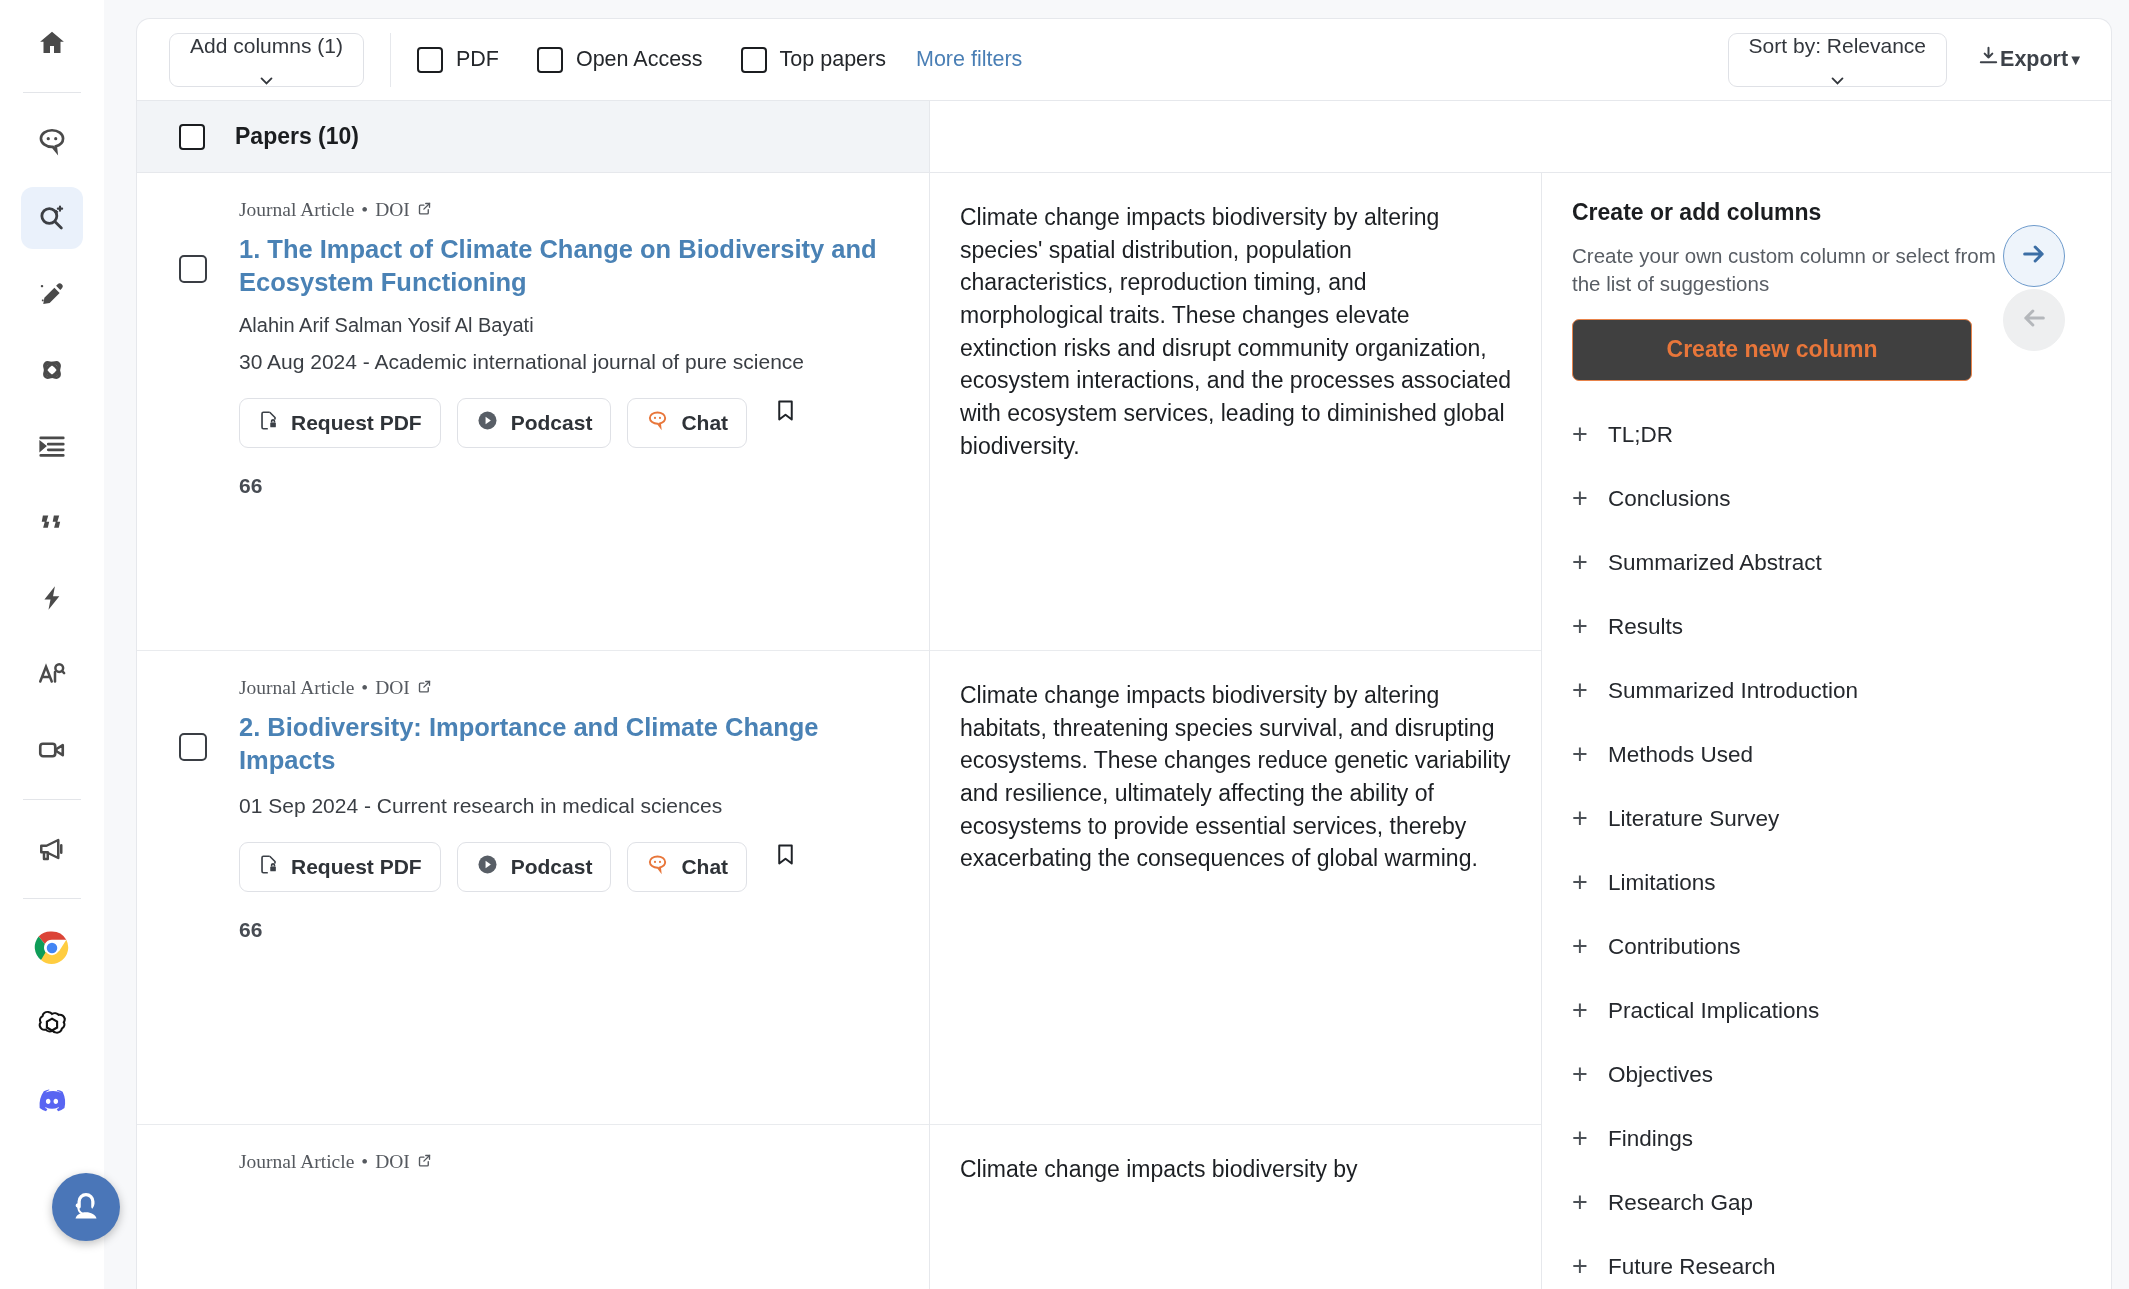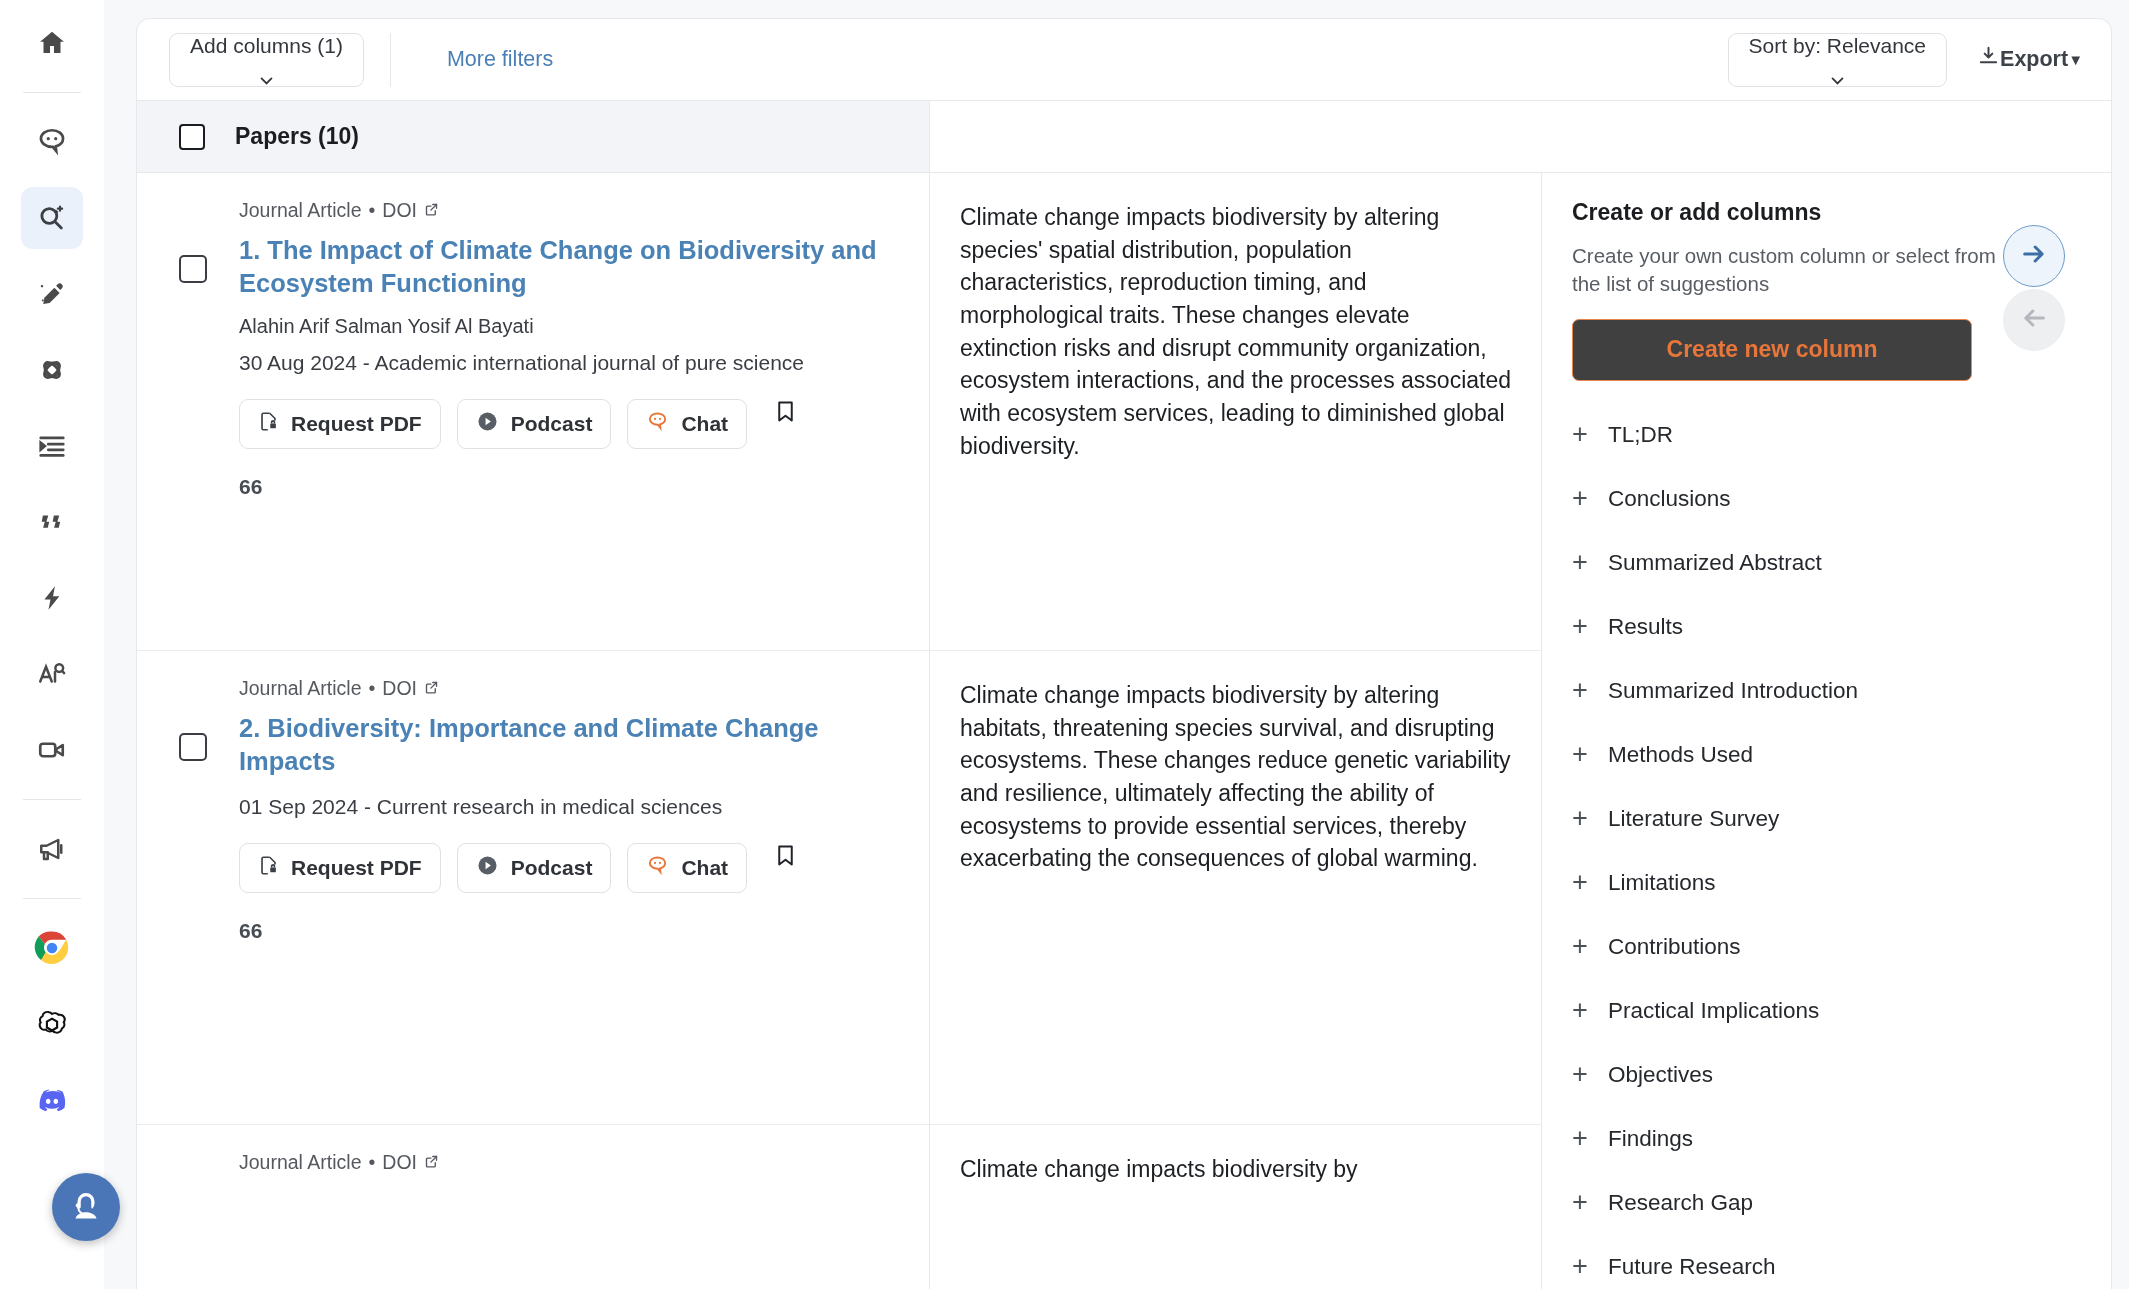--- a/index.html
+++ b/index.html
@@ -113,21 +113,21 @@
   .create-col { flex: 1 1 auto; background: #fff; padding: 26px 0 0 30px; position: relative; }
 
   .paper-row { border-bottom: 1px solid #e9ebee; padding: 26px 30px 26px 42px; display: flex; gap: 0; }
   .paper-row.r1 { height: 478px; }
   .paper-row.r2 { height: 474px; }
   .paper-row.r3 { height: 176px; }
   .row-chk { width: 60px; flex: 0 0 60px; padding-top: 56px; }
   .chk-lg { width: 28px; height: 28px; border: 2.6px solid #3a3e44; border-radius: 5px; background: #fff; cursor: pointer; }
   .paper-main { flex: 1 1 auto; }
   .meta-line { font-size: 19.5px; color: #5d6views; }
-  .meta-line { font-size: 19.5px; color: #55595f; display: flex; align-items: center; gap: 7px; margin-bottom: 12px; }
+  .meta-line { font-size: 19.5px; color: #55595f; display: flex; align-items: center; gap: 7px; margin-bottom: 12px; font-family: Liberation Serif, serif; }
   .paper-title {
     font-size: 25.5px; line-height: 1.28; color: #4a82b5; font-weight: bold;
     margin-bottom: 16px; cursor: pointer; max-width: 640px;
   }
   .authors { font-size: 20px; color: #3a3e44; margin-bottom: 11px; }
   .journal { font-size: 21px; color: #3a3e44; line-height: 1.3; max-width: 620px; margin-bottom: 22px; }
   .actions { display: flex; align-items: flex-start; gap: 16px; margin-bottom: 26px; }
   .act-btn {
     height: 50px; border: 1px solid #dfe1e6; border-radius: 9px; background: #fff;
     display: flex; align-items: center; gap: 12px; padding: 0 18px;
@@ -309,20 +309,34 @@
     <div class="toolbar">
       <div class="btn-outline">
         <span>Add columns (1)</span>
         <span>
           <svg width="17" height="17" viewBox="0 0 24 24" fill="none" stroke="#33373d" stroke-width="2.6" stroke-linecap="round">
               <path d="m5 9 7 7 7-7"></path>
             </svg>
         </span>
       </div>
       <div class="tb-div"></div>
+      <div class="chk-row">
+        <div class="chk-item">
+          <span class="chk"></span>
+          <span class="chk-label">PDF</span>
+        </div>
+        <div class="chk-item">
+          <span class="chk"></span>
+          <span class="chk-label">Open Access</span>
+        </div>
+        <div class="chk-item">
+          <span class="chk"></span>
+          <span class="chk-label">Top papers</span>
+        </div>
+      </div>
       <div class="link-blue">More filters</div>
 
       <div class="tb-right">
         <div class="btn-outline">
           <span>Sort by: Relevance</span>
           <span>
             <svg width="17" height="17" viewBox="0 0 24 24" fill="none" stroke="#33373d" stroke-width="2.6" stroke-linecap="round">
                 <path d="m5 9 7 7 7-7"></path>
               </svg>
           </span>

